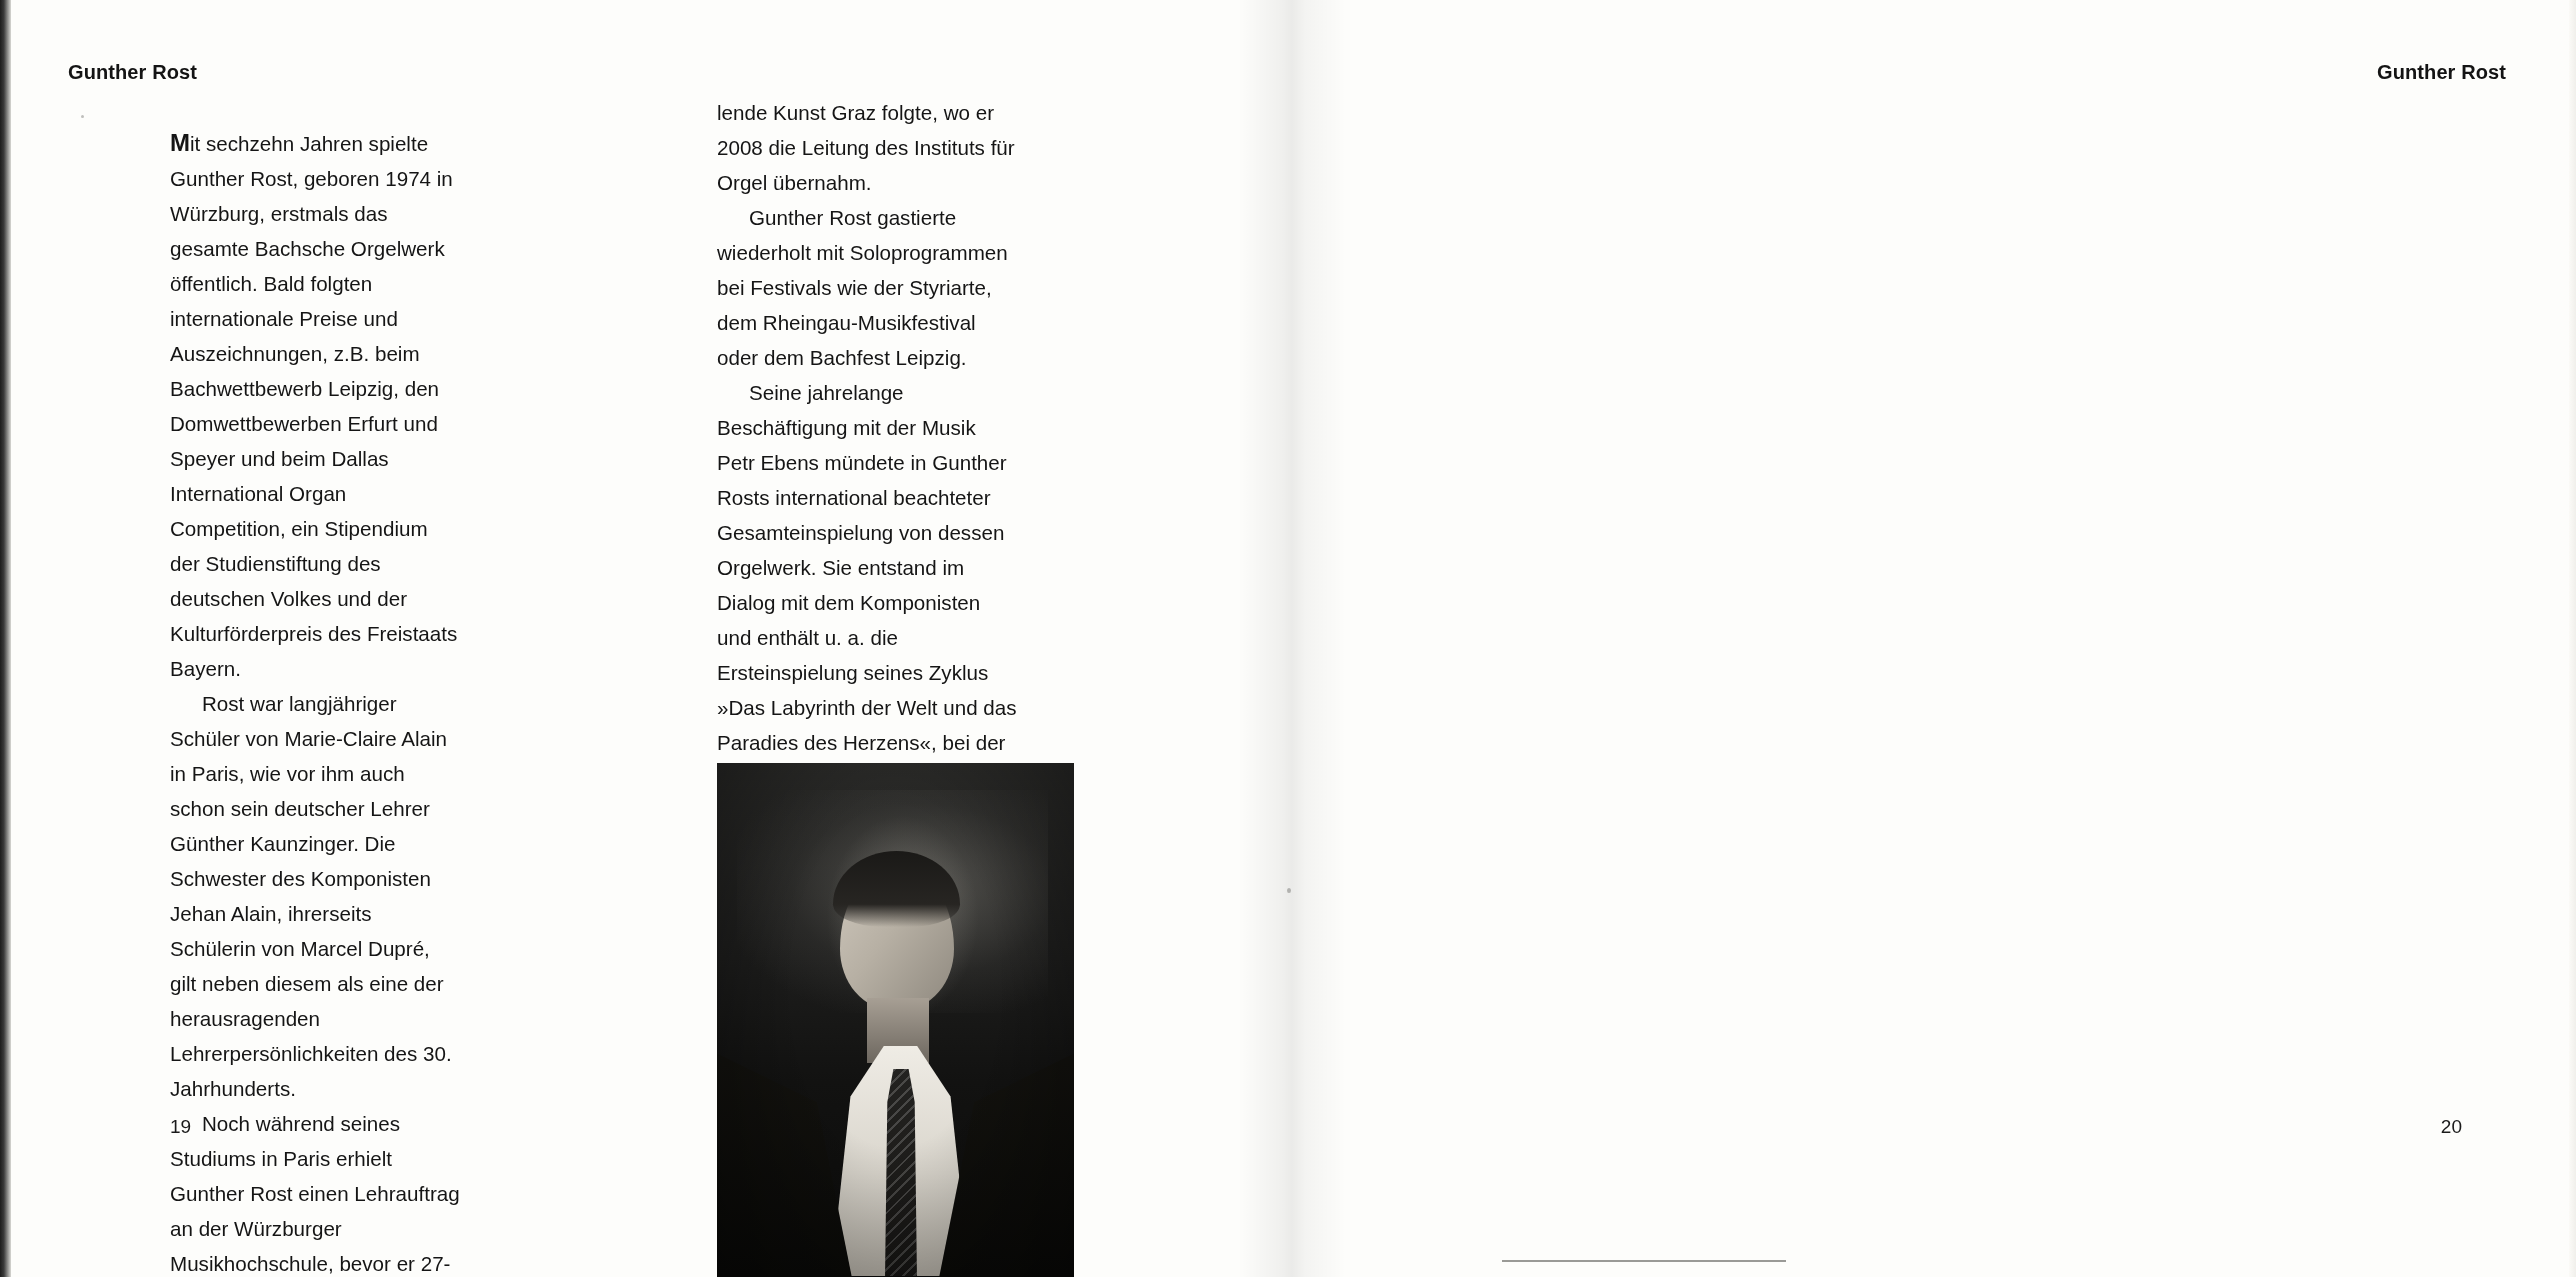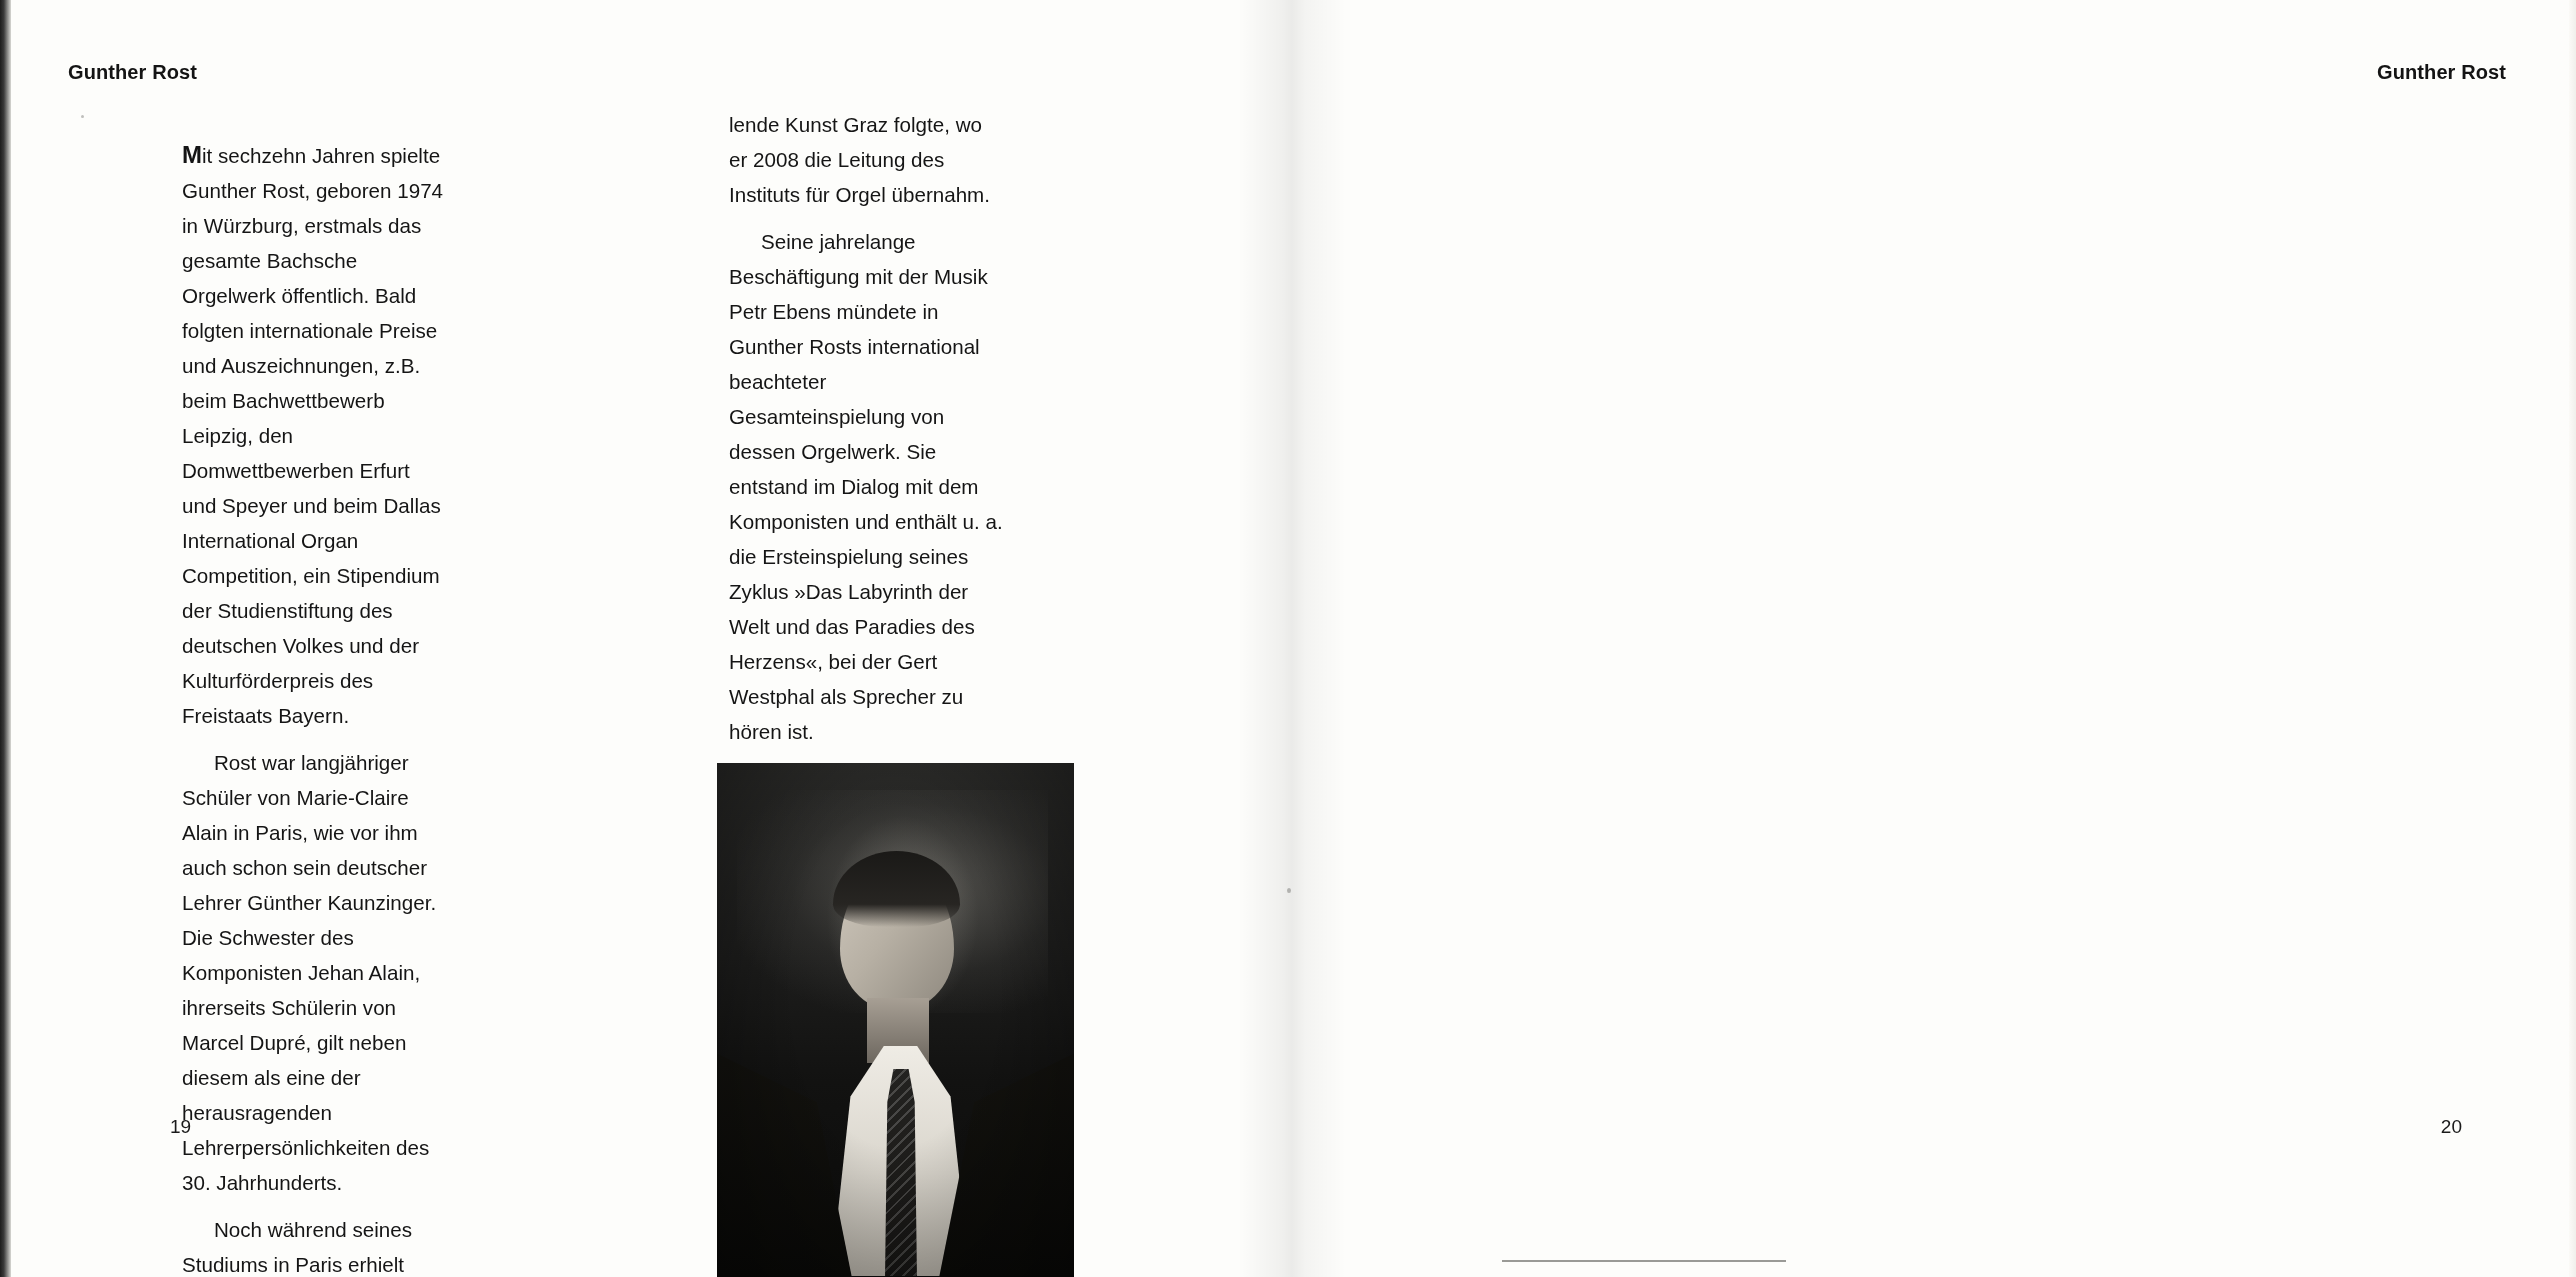--- a/index.html
+++ b/index.html
@@ -69,21 +69,21 @@
   .folio-right { top: 1116px; right: 114px; }
 
   .col {
     position: absolute;
     font-size: 20.6px;
     line-height: 35px;
     color: #151515;
     text-align: left;
   }
   .col p {
-    margin: 12px;
+    margin: 0;
   }
   .col p + p {
     text-indent: 32px;
   }
   .dropcap-first::first-letter {
     font-weight: bold;
     font-size: 24px;
   }
 
   
@@ -196,20 +196,21 @@
     <div class="running-head rh-left">Gunther Rost</div>
 
     <div class="col" id="col-de-1">
       <p class="dropcap-first">Mit sechzehn Jahren spielte Gunther Rost, geboren 1974 in Würzburg, erstmals das gesamte Bachsche Orgelwerk öffentlich. Bald folgten internationale Preise und Auszeichnungen, z.B. beim Bachwettbewerb Leipzig, den Domwettbewerben Erfurt und Speyer und beim Dallas International Organ Competition, ein Stipendium der Studienstiftung des deutschen Volkes und der Kulturförderpreis des Freistaats Bayern.</p>
       <p>Rost war langjähriger Schüler von Marie-Claire Alain in Paris, wie vor ihm auch schon sein deutscher Lehrer Günther Kaunzinger. Die Schwester des Komponisten Jehan Alain, ihrerseits Schülerin von Marcel Dupré, gilt neben diesem als eine der herausragenden Lehrerpersönlichkeiten des 30. Jahrhunderts.</p>
       <p>Noch während seines Studiums in Paris erhielt Gunther Rost einen Lehrauftrag an der Würzburger Musikhochschule, bevor er 27-jährig einem Ruf der Universität für Musik und darstel-</p>
     </div>
 
     <div class="col" id="col-de-2">
       <p>lende Kunst Graz folgte, wo er 2008 die Leitung des Instituts für Orgel übernahm.</p>
+      <p>Gunther Rost gastierte wiederholt mit Soloprogrammen bei Festivals wie der Styriarte, dem Rheingau-Musikfestival oder dem Bachfest Leipzig.</p>
       <p>Seine jahrelange Beschäftigung mit der Musik Petr Ebens mündete in Gunther Rosts international beachteter Gesamteinspielung von dessen Orgelwerk. Sie entstand im Dialog mit dem Komponisten und enthält u. a. die Ersteinspielung seines Zyklus »Das Labyrinth der Welt und das Paradies des Herzens«, bei der Gert Westphal als Sprecher zu hören ist.</p>
     </div>
 
     <div class="photo">
       <div class="bg-glow"></div>
       <div class="head"></div>
       <div class="hair"></div>
       <div class="neck"></div>
       <div class="shirt"></div>
       <div class="tie"></div>

